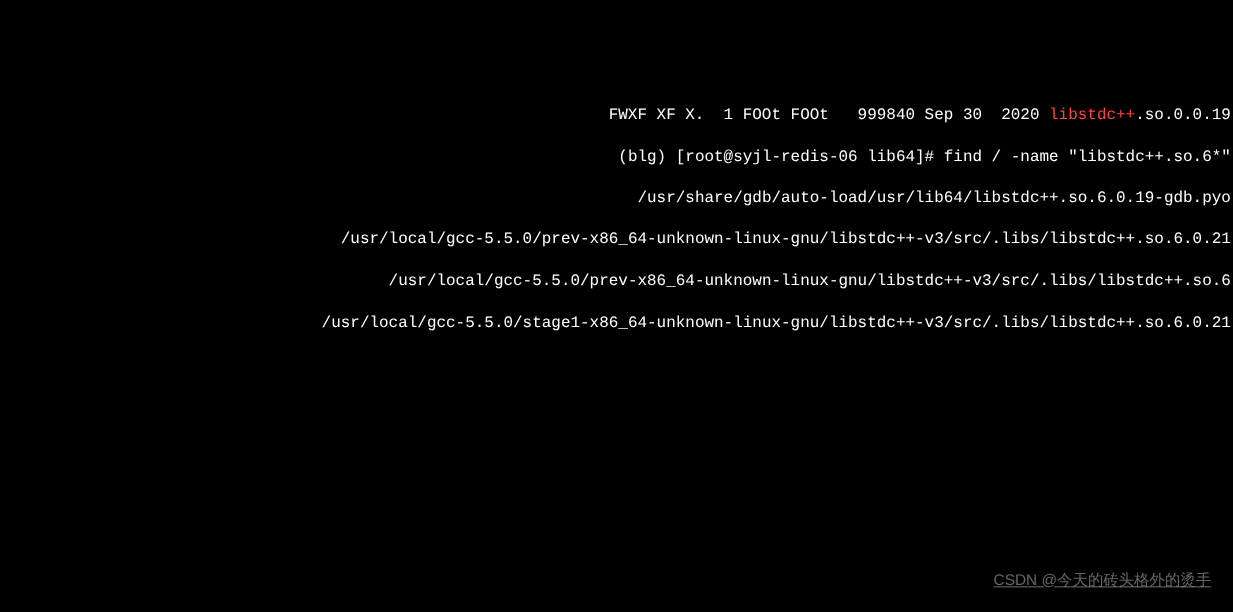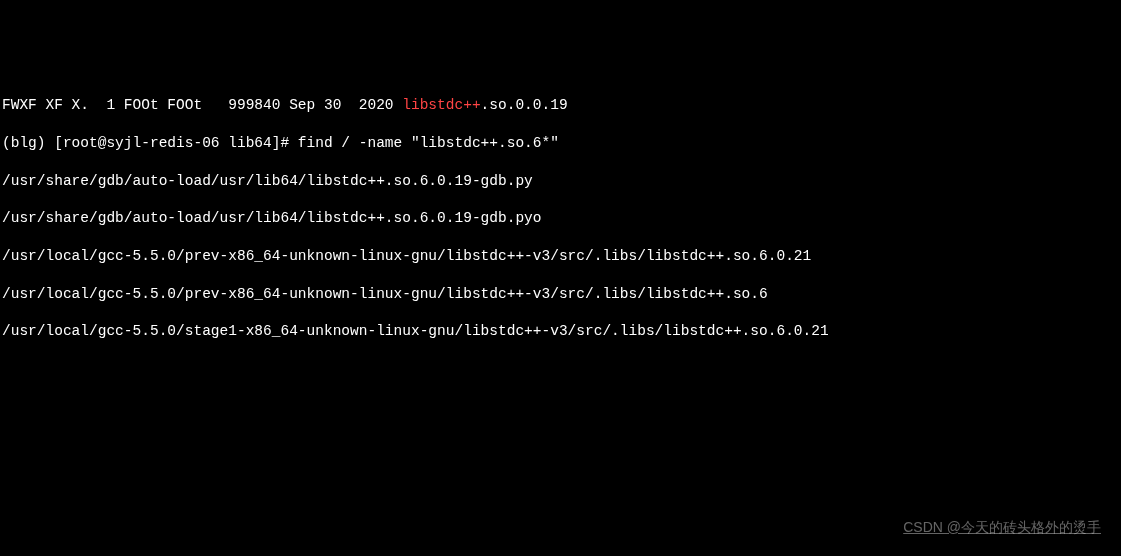--- a/index.html
+++ b/index.html
@@ -17,20 +17,21 @@
       white-space: pre;
       overflow: hidden;
       width: 1121px;
       height: 556px;
     }
     .terminal {
       padding: 0;
     }
     .line {
       display: block;
+      text-align: right;
     }
     .red-text {
       color: #ff4444;
     }
     .watermark {
       position: absolute;
       bottom: 20px;
       right: 20px;
       color: rgba(200, 200, 200, 0.5);
       font-family: Arial, sans-serif;
@@ -39,21 +40,20 @@
     }
   </style>
 </head>
 <body>
 
 
 
 <div class="terminal">
 <span class="line"><span>FWXF XF X.  1 FOOt FOOt   999840 Sep 30  2020 </span><span class="red-text">libstdc++</span><span>.so.0.0.19</span></span>
 <span class="line">(blg) [root@syjl-redis-06 lib64]# find / -name "libstdc++.so.6*"</span>
-<span class="line">/usr/share/gdb/auto-load/usr/lib64/libstdc++.so.6.0.19-gdb.py</span>
 <span class="line">/usr/share/gdb/auto-load/usr/lib64/libstdc++.so.6.0.19-gdb.pyo</span>
 <span class="line">/usr/local/gcc-5.5.0/prev-x86_64-unknown-linux-gnu/libstdc++-v3/src/.libs/libstdc++.so.6.0.21</span>
 <span class="line">/usr/local/gcc-5.5.0/prev-x86_64-unknown-linux-gnu/libstdc++-v3/src/.libs/libstdc++.so.6</span>
 <span class="line">/usr/local/gcc-5.5.0/stage1-x86_64-unknown-linux-gnu/libstdc++-v3/src/.libs/libstdc++.so.6.0.21</span>
 
 
 
 
 
 

